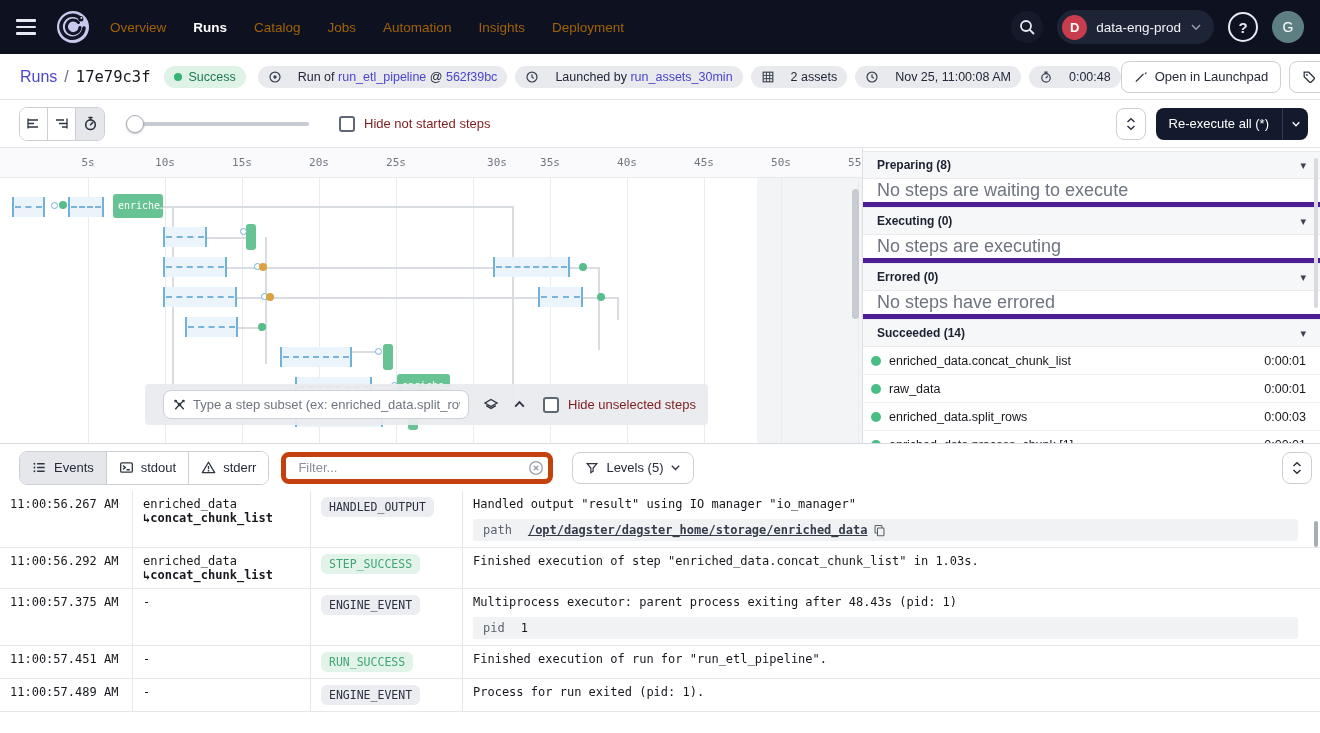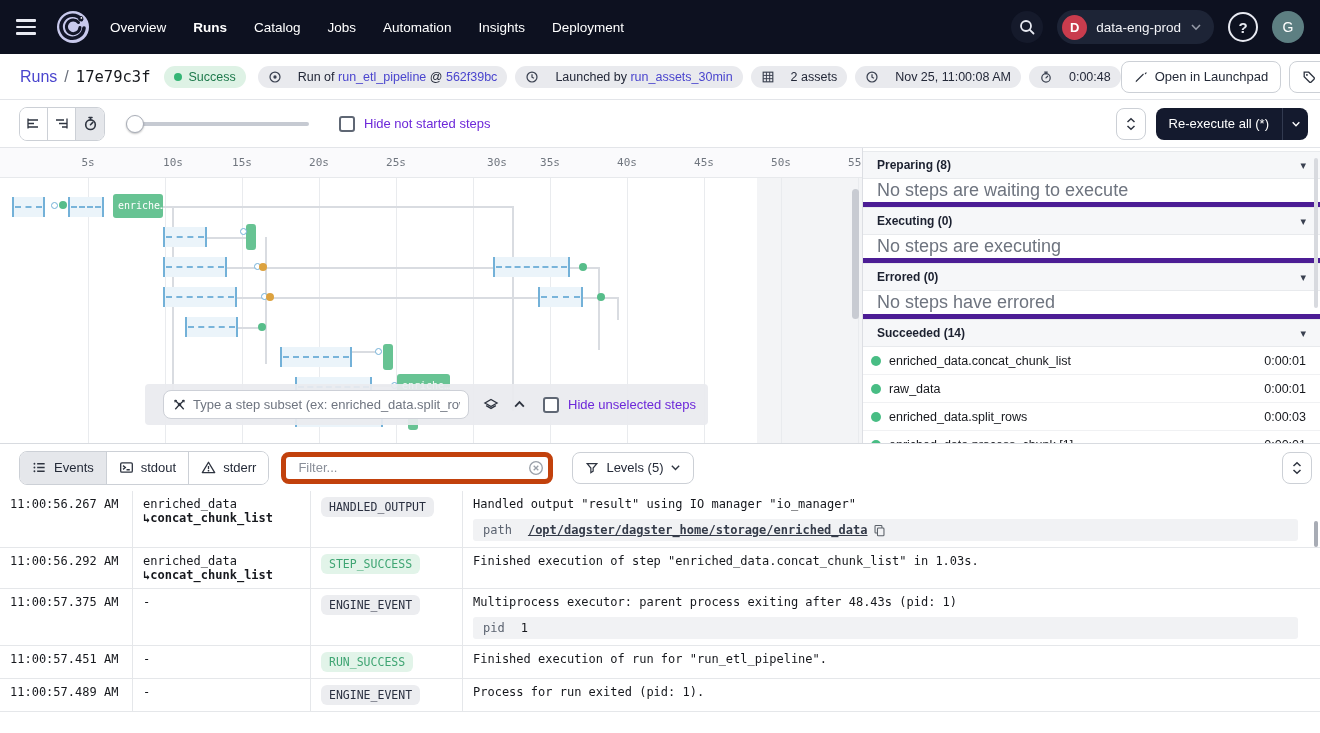--- a/index.html
+++ b/index.html
@@ -7,21 +7,21 @@
     font-family:"Liberation Sans", sans-serif; color:#1C2130; }
   .mono { font-family:"DejaVu Sans Mono", monospace; }
   svg { display:block; }
 
   
   .topnav { height:54px; background:#0D1120; display:flex; align-items:center; padding:0 16px; }
   .hamburger { width:26px; height:26px; display:flex; flex-direction:column; justify-content:center; gap:4px; cursor:pointer; margin-right:14px; }
   .hamburger span { display:block; width:20px; height:2.5px; background:#E8EAF2; border-radius:1px; }
   .logo { width:34px; height:34px; margin-right:20px; }
   .nav-items { display:flex; align-items:center; gap:27px; list-style:none; }
-  .nav-item { color:#ffffff; font-size:13.5px; cursor:pointer; white-space:nowrap; }
+  .nav-item { color:#a16207; font-size:13.5px; cursor:pointer; white-space:nowrap; }
   .nav-item.active { color:#FFFFFF; font-weight:bold; }
   .topnav-right { margin-left:auto; display:flex; align-items:center; gap:14px; }
   .icon-circle-btn { width:32px; height:32px; border-radius:50%; display:flex; align-items:center; justify-content:center; background:#151A2B; cursor:pointer; }
   .ws-pill { height:34px; background:#1D2436; border-radius:17px; display:flex; align-items:center; gap:9px; padding:0 12px 0 5px; cursor:pointer; }
   .ws-avatar { width:25px; height:25px; border-radius:50%; background:#C93C4D; color:#fff; font-size:13px; font-weight:bold; display:flex; align-items:center; justify-content:center; }
   .ws-name { color:#F2F3F7; font-size:13.5px; }
   .help-btn { width:30px; height:30px; border-radius:50%; border:2px solid #E8EAF2; color:#E8EAF2; font-size:15px; font-weight:bold; display:flex; align-items:center; justify-content:center; cursor:pointer; }
   .user-avatar { width:32px; height:32px; border-radius:50%; background:#5D7F82; color:#fff; font-size:14px; display:flex; align-items:center; justify-content:center; cursor:pointer; }
 
   
@@ -41,21 +41,21 @@
   
   .gtoolbar { height:47px; display:flex; align-items:center; padding:0 12px 0 19px; background:#fff; }
   .seg-group { display:flex; border:1px solid #CCD0D6; border-radius:8px; overflow:hidden; }
   .seg { width:28px; height:32px; display:flex; align-items:center; justify-content:center; background:#fff; cursor:pointer; border-right:1px solid #CCD0D6; }
   .seg:last-child { border-right:none; }
   .seg.sel { background:#E5E7EB; }
   .slider { position:relative; width:183px; height:18px; margin-left:21px; cursor:pointer; }
   .slider .track { position:absolute; left:0; right:0; top:7px; height:4px; background:#C6CAD2; border-radius:2px; }
   .slider .knob { position:absolute; left:0; top:0; width:18px; height:18px; border-radius:50%; background:#fff; border:1px solid #A9AEB8; box-shadow:0 1px 2px rgba(0,0,0,.25); }
   .chk { width:16px; height:16px; border:2px solid #5F6774; border-radius:3px; background:#fff; flex:none; cursor:pointer; }
-  .chk-label { font-size:13px; color:#6d28d9; margin-left:9px; }
+  .chk-label { font-size:13px; color:#7f1d1d; margin-left:9px; }
   .gtoolbar .right { margin-left:auto; display:flex; align-items:center; gap:10px; }
   .btn-dark { display:flex; align-items:center; height:32px; background:#141A2E; color:#fff; border-radius:8px; font-size:13px; cursor:pointer; overflow:hidden; }
   .btn-dark .lbl { padding:0 13px; }
   .btn-dark .caret { border-left:1px solid #323A50; width:26px; height:32px; display:flex; align-items:center; justify-content:center; }
 
   
   .split { display:flex; height:296px; border-top:1px solid #E3E5E9; }
   .gantt { position:relative; width:862px; overflow:hidden; background:#fff; }
   .gaxis { position:relative; height:30px; background:#FAFAFC; border-bottom:1px solid #E7E9EC; overflow:hidden; }
   .gaxis .tick { position:absolute; top:0; width:34px; text-align:center; font-family:"DejaVu Sans Mono", monospace; font-size:11px; color:#70767F; line-height:30px; }
@@ -282,21 +282,21 @@
           </svg>
       </span>
     </div>
   </div>
 </div>
 
 <div class="split">
   <div class="gantt">
     <div class="gaxis">
         <div class="tick" style="left: 71px;">5s</div>
-        <div class="tick" style="left: 156px;">10s</div>
+        <div class="tick" style="left: 148px;">10s</div>
         <div class="tick" style="left: 225px;">15s</div>
         <div class="tick" style="left: 302px;">20s</div>
         <div class="tick" style="left: 379px;">25s</div>
         <div class="tick" style="left: 480px;">30s</div>
         <div class="tick" style="left: 533px;">35s</div>
         <div class="tick" style="left: 610px;">40s</div>
         <div class="tick" style="left: 687px;">45s</div>
         <div class="tick" style="left: 764px;">50s</div>
         <div class="tick" style="left: 841px;">55s</div>
       </div>

